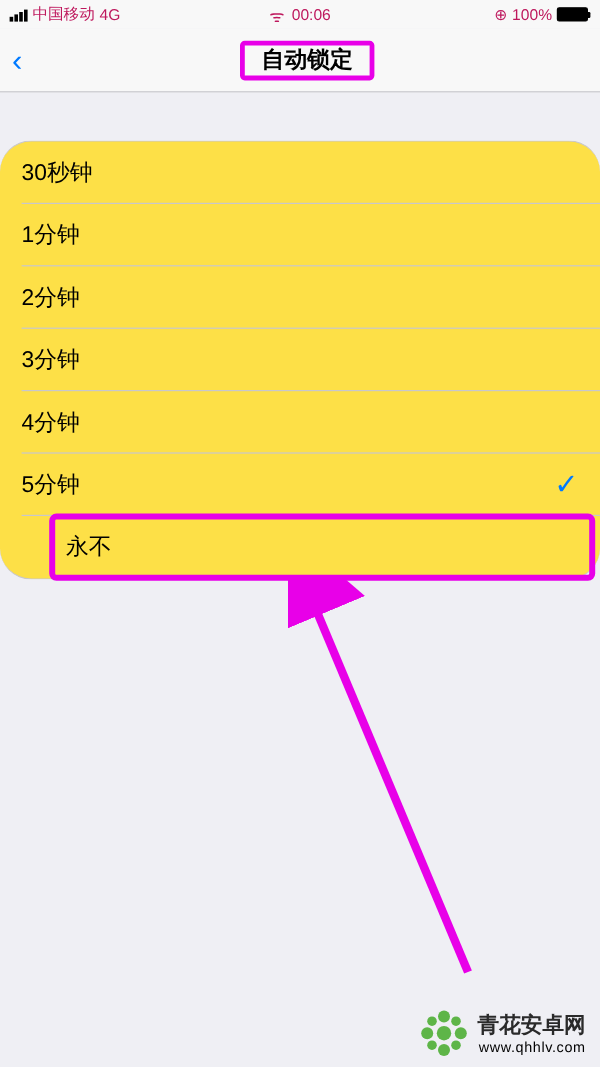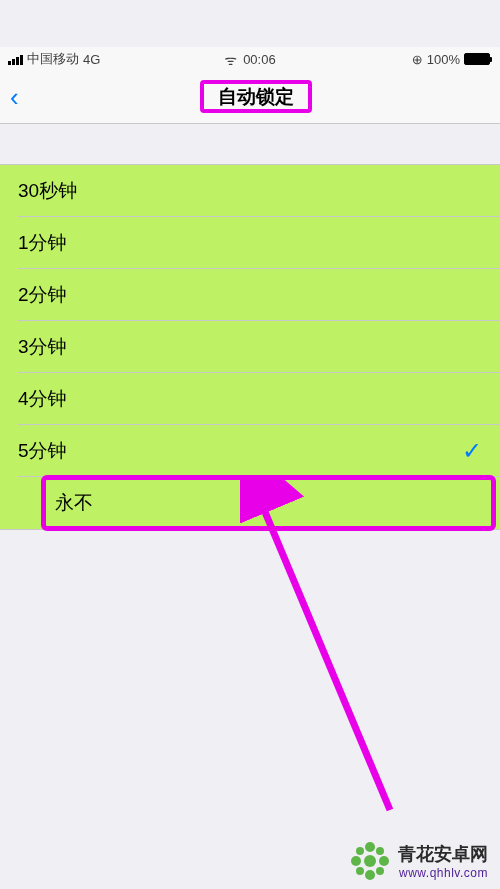--- a/index.html
+++ b/index.html
@@ -19,22 +19,21 @@
     
     .status-bar {
       height: 24px;
       background: #f8f8f8;
       display: flex;
       align-items: center;
       justify-content: space-between;
       padding: 0 8px;
       font-size: 13px;
       font-weight: 400;
-      color: #404040;
-      margin-top: 47px;
+      color: #be185d;
     }
     
     .status-left {
       display: flex;
       align-items: center;
       gap: 4px;
     }
     
     .signal-bars {
       display: flex;
@@ -127,23 +126,24 @@
       border: 4px solid #e800e8;
       padding: 2px 14px;
       border-radius: 4px;
     }
     
     .gap {
       height: 40px;
     }
     
     .list {
-      background: #bef264;
+      background: #fde047;
       border-top: 1px solid #c8c7cc;
       border-bottom: 1px solid #c8c7cc;
+      border-radius: 26px;
     }
     
     .list-row {
       height: 52px;
       display: flex;
       align-items: center;
       justify-content: space-between;
       padding: 0 18px;
       font-size: 19px;
       color: #000;
@@ -208,21 +208,21 @@
     }
     
     .watermark-title {
       font-size: 18px;
       font-weight: 600;
       color: #2a2a2a;
     }
     
     .watermark-url {
       font-size: 12px;
-      color: #4c1d95;
+      color: #000000;
       letter-spacing: 0.5px;
     }
     
     .link-icon {
       display: inline-block;
       font-size: 14px;
     }
     
     .rotation-icon {
       font-size: 13px;

